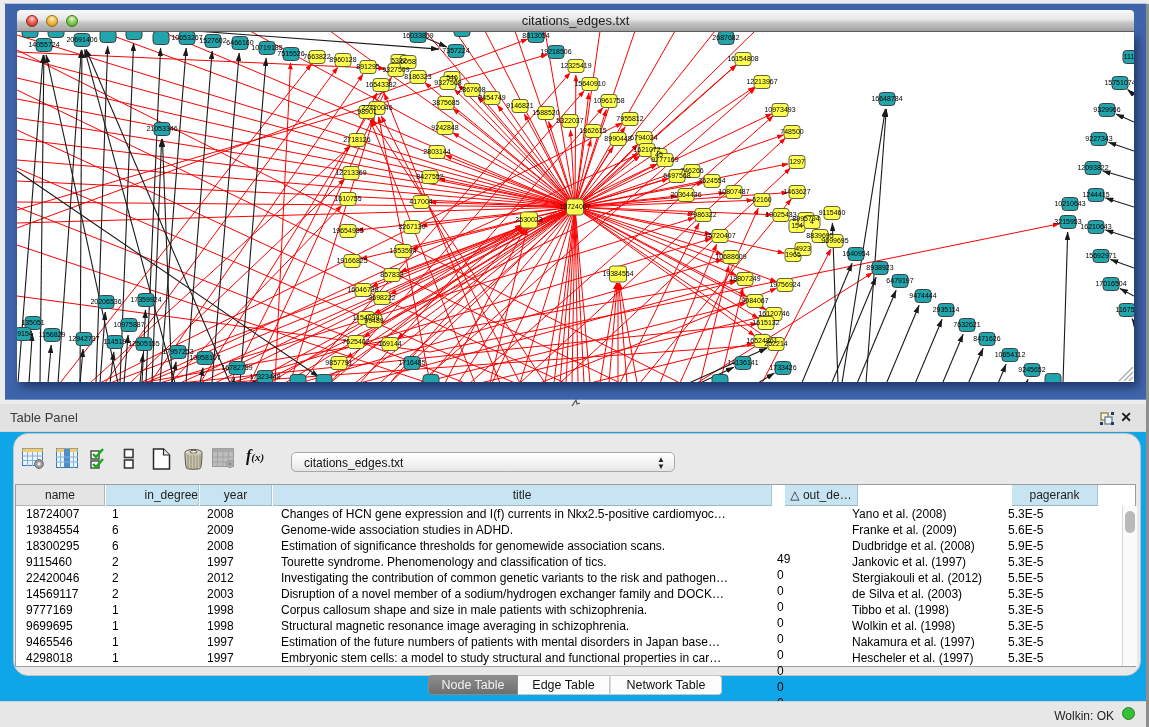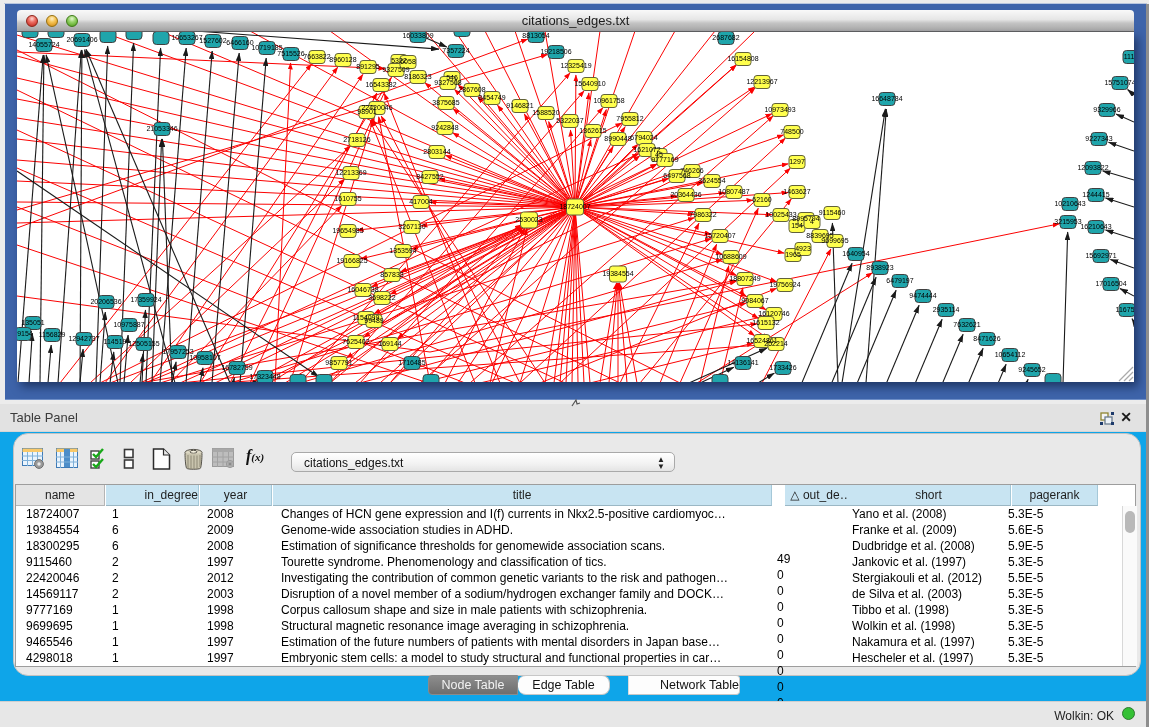--- a/index.html
+++ b/index.html
@@ -70,27 +70,27 @@
 .c5 { left:836px; width:162px; }
 .c6 { left:992px; width:86px; }
 
 #vsb { position:absolute; left:1106px; top:21px; width:15px; height:160px; background:#fafafa;
   border-left:1px solid #d8d8d8; }
 #vsb .thumb { position:absolute; left:2px; top:5px; width:10px; height:22px; background:#b9b9b9;
   border-radius:5px; }
 
 
 #tabs { position:absolute; left:428px; top:271px; height:20px; font-size:12.5px; }
-.tab { position:absolute; top:0; height:20px; line-height:19px; text-align:center;border-radius:8px; }
+.tab { position:absolute; top:0; height:20px; line-height:19px; text-align:center; }
 #tab1 { left:0; width:90px; background:linear-gradient(180deg,#8d8d8d,#6e6e6e);
   color:#f2f2f2; border:1px solid #8a8a8a; border-radius:4px 0 0 4px; }
 #tab2 { left:90px; width:92px; background:#fdfdfd; color:#111;
   border:1px solid #c7c7c7; border-left:none; }
-#tab3 { left:200px; width:112px; background:#fdfdfd; color:#111;
-  border:1px solid #c7c7c7; border-left:1px solid #dcdcdc; border-radius:0 4px 4px 0;text-align:right; }
+#tab3 { left:182px; width:112px; background:#fdfdfd; color:#111;
+  border:1px solid #c7c7c7; border-left:1px solid #dcdcdc; border-radius:0 4px 4px 0; }
 
 
 #statusbar { position:absolute; left:0; top:297px; width:1146px; height:26px; background:#e7e7e7;
   border-top:1px solid #cfcfcf; }
 #statusbar .mem { position:absolute; right:32px; top:7px; font-size:12px; color:#1e1e1e; }
 #statusbar .dot { position:absolute; right:11px; top:5px; width:13px; height:13px; border-radius:50%;
   background:#35c135; border:1.5px solid #2e7a2e; }
 </style>
 </head>
 <body>
@@ -702,21 +702,20 @@
           <div class="arrows">▲<br>▼</div>
           </div>
       </div>
       <div id="tbl">
         <div id="thead">
           <div class="th gray" style="left:0; width:89px;">name</div>
           <div class="th" style="left:90px; width:93px;text-align:right;">in_degree</div>
           <div class="th" style="left:184px; width:72px;">year</div>
           <div class="th" style="left:257px; width:499px;">title</div>
           <div class="th" style="left:757px; width:73px;margin-left:12px;">△ out_de…</div>
-          <div class="th" style="left:831px; width:164px;">short</div>
           <div class="th" style="left:996px; width:86px;">pagerank</div>
         </div>
         <div id="tbody">
 <div class="tr">
               <div class="c0">18724007</div>
               <div class="c1">1</div>
               <div class="c2">2008</div>
               <div class="c3">Changes of HCN gene expression and I(f) currents in Nkx2.5-positive cardiomyoc…</div>
               <div class="c4">49</div>
               <div class="c5">Yano et al. (2008)</div>

